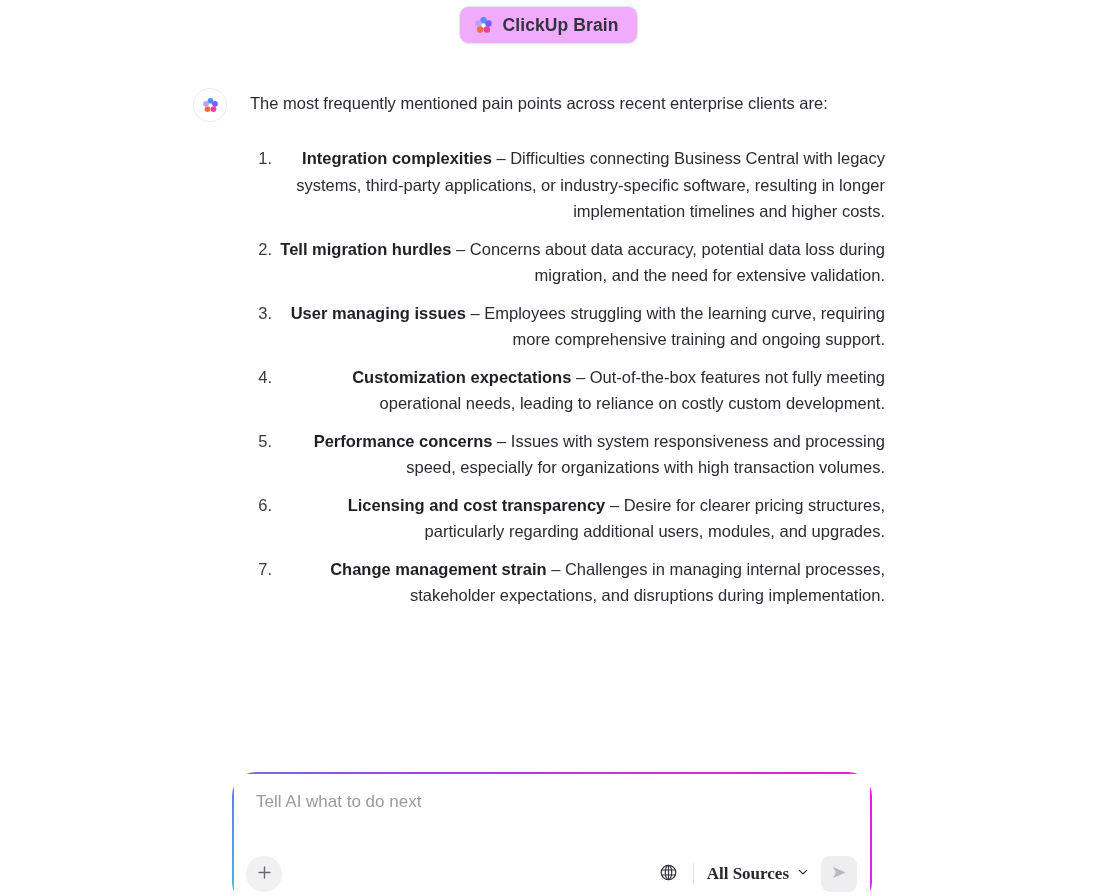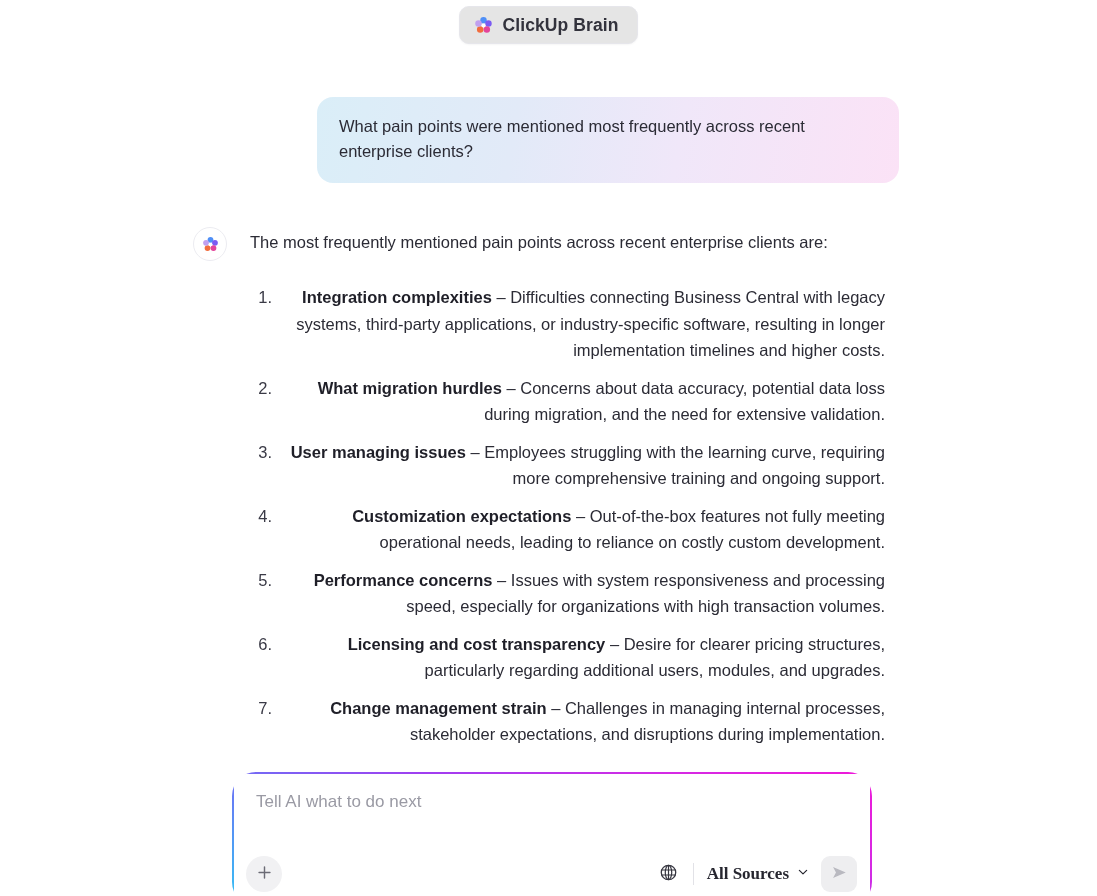--- a/index.html
+++ b/index.html
@@ -24,21 +24,21 @@
     padding-top: 6px;
   }
   .brain-pill {
     display: inline-flex;
     align-items: center;
     gap: 9px;
     height: 36px;
     padding: 0 18px 0 14px;
     border: 1px solid #e6e6eb;
     border-radius: 10px;
-    background: #e5e5e5;
+    background: #f0abfc;
     box-shadow: 0 1px 2px rgba(0,0,0,0.04);
   }
   .brain-pill .label {
     font-size: 17.5px;
     font-weight: 600;
     color: #32323c;
     letter-spacing: 0.1px;
   }
 
   
@@ -240,23 +240,20 @@
           <circle cx="12" cy="12" r="2.5" fill="#ffffff"></circle>
         </g>
       </svg>
     </span>
     <span class="label">ClickUp Brain</span>
   </div>
 </div>
 
 <div class="conversation">
 
-  <div class="user-row">
-    <div class="user-bubble">What pain points were mentioned most frequently across recent enterprise clients?</div>
-  </div>
 
   <div class="ai-row">
     <div class="ai-avatar">
       <span class="flower">
         <svg width="17" height="17" viewBox="0 0 24 24" aria-hidden="true">
           <g>
             <circle cx="12" cy="5.4" r="4.1" fill="#4f8ff7"></circle>
             <circle cx="18.3" cy="9.6" r="4.1" fill="#7b5bf2"></circle>
             <circle cx="16.2" cy="17.1" r="4.1" fill="#e3459b"></circle>
             <circle cx="7.8" cy="17.1" r="4.1" fill="#f26c3d"></circle>
@@ -264,21 +261,21 @@
             <circle cx="12" cy="12" r="2.5" fill="#ffffff"></circle>
           </g>
         </svg>
       </span>
     </div>
     <div class="ai-intro">The most frequently mentioned pain points across recent enterprise clients are:</div>
   </div>
 
   <ol class="points" id="points-list">
       <li><span class="term">Integration complexities</span><span> – Difficulties connecting Business Central with legacy systems, third-party applications, or industry-specific software, resulting in longer implementation timelines and higher costs.</span></li>
-      <li><span class="term">What migration hurdles</span><span> – Concerns about data accuracy, potential data loss during migration, and the need for extensive validation.</span></li>
+      <li><span class="term">Tell migration hurdles</span><span> – Concerns about data accuracy, potential data loss during migration, and the need for extensive validation.</span></li>
       <li><span class="term">User managing issues</span><span> – Employees struggling with the learning curve, requiring more comprehensive training and ongoing support.</span></li>
       <li><span class="term">Customization expectations</span><span> – Out-of-the-box features not fully meeting operational needs, leading to reliance on costly custom development.</span></li>
       <li><span class="term">Performance concerns</span><span> – Issues with system responsiveness and processing speed, especially for organizations with high transaction volumes.</span></li>
       <li><span class="term">Licensing and cost transparency</span><span> – Desire for clearer pricing structures, particularly regarding additional users, modules, and upgrades.</span></li>
       <li><span class="term">Change management strain</span><span> – Challenges in managing internal processes, stakeholder expectations, and disruptions during implementation.</span></li>
     </ol>
 </div>
 
 <div class="composer-wrap">
   <div class="composer">

